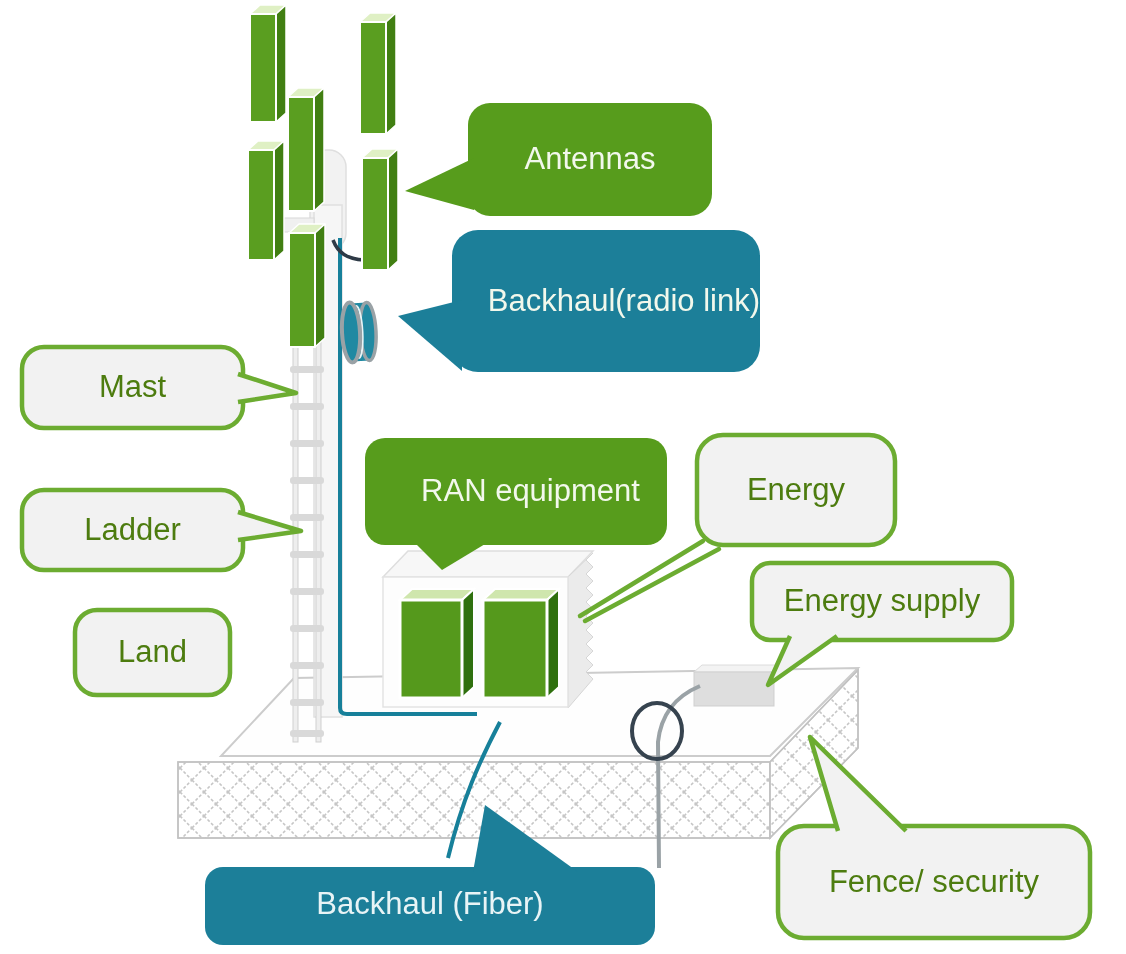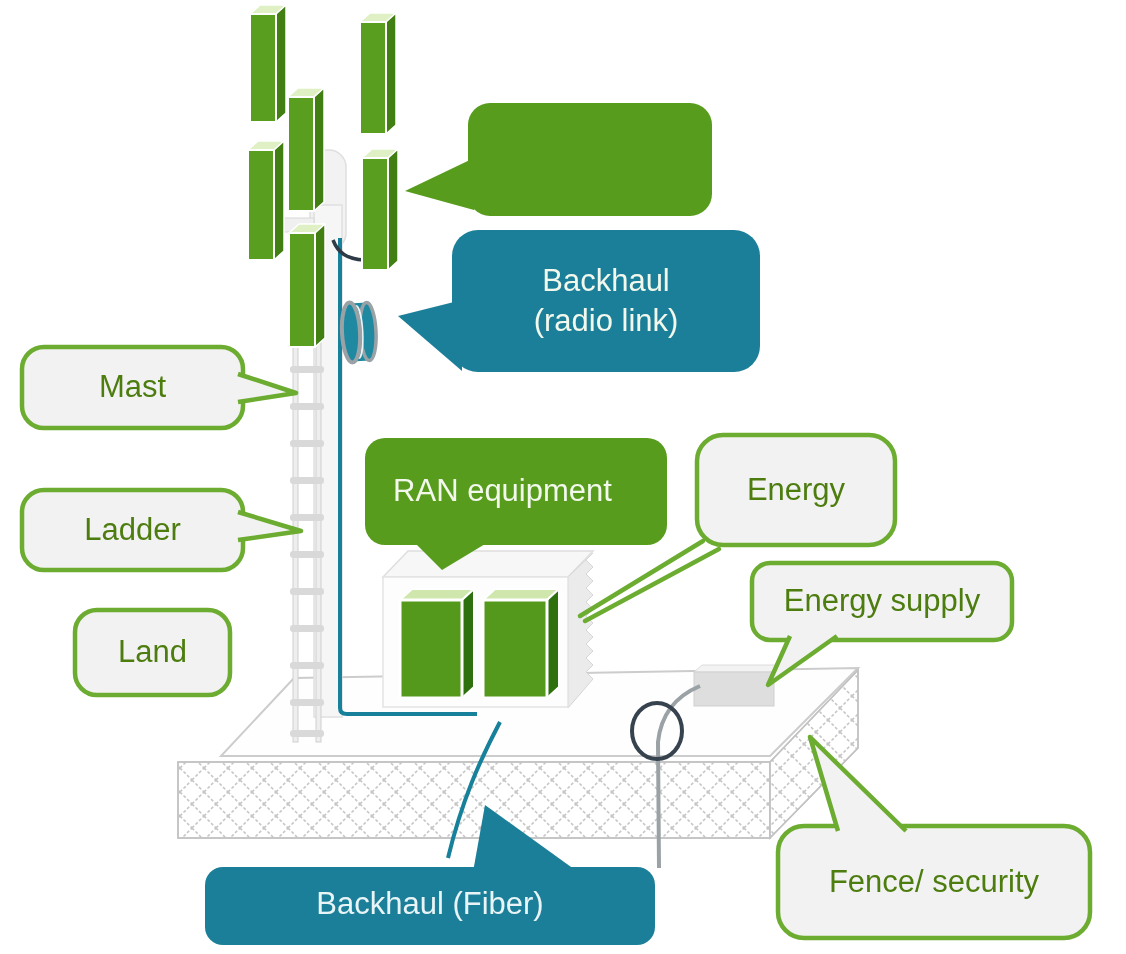--- a/index.html
+++ b/index.html
@@ -16,21 +16,21 @@
     display:flex;align-items:center;justify-content:center;
     text-align:center;
     font-size:31px;
     line-height:1.3;
     pointer-events:none;
     white-space:nowrap;
   }
   .label.dark{color:#4d7c0f;}
   .label.light{color:#f2f8ec;}
   .label.teallight{color:#e8f4f6;}
-  .label.two-line{flex-direction:column;}
+  .label.two-line{flex-direction:row;justify-content:flex-end;}
 </style>
 </head>
 <body>
 
 <div class="canvas">
 
 <svg width="1126" height="954" viewBox="0 0 1126 954">
   <defs>
     <pattern id="hatch" width="24" height="24" patternUnits="userSpaceOnUse">
       <path d="M0,12 L12,0 M12,24 L24,12 M0,12 L12,24 M12,0 L24,12" stroke="#c6c6c6" stroke-width="1.6" fill="none" stroke-dasharray="3 2"></path>
@@ -205,33 +205,34 @@
       <path d="M838,831 L810,737 L906,831" fill="#f2f2f2" stroke="#6cac31" stroke-width="4.5" stroke-linejoin="round"></path>
     </g>
 
     <g>
       <rect x="205" y="867" width="450" height="78" rx="18" fill="#1c7f99"></rect>
       <path d="M473,872 L485,805 L578,872 Z" fill="#1c7f99"></path>
     </g>
   </g>
 </svg>
 
+<div class="label light" style="left:468px;top:103px;width:244px;height:113px;">Antennas</div>
 
 <div class="label light two-line" style="left:452px;top:230px;width:308px;height:142px;">
   <span>Backhaul</span>
   <span>(radio link)</span>
 </div>
 
 <div class="label dark" style="left:22px;top:347px;width:221px;height:81px;">Mast</div>
 
 <div class="label dark" style="left:75px;top:610px;width:155px;height:85px;">Land</div>
 
 <div class="label dark" style="left:22px;top:490px;width:221px;height:80px;">Ladder</div>
 
-<div class="label light" style="left:365px;top:438px;width:275px;height:107px;">RAN equipment</div>
+<div class="label light" style="left:365px;top:438px;width:275px;height:107px;padding-left:28px;">RAN equipment</div>
 
 <div class="label dark" style="left:697px;top:435px;width:198px;height:110px;">Energy</div>
 
 <div class="label dark" style="left:752px;top:563px;width:260px;height:77px;">Energy supply</div>
 
 <div class="label dark" style="left:778px;top:826px;width:312px;height:112px;">Fence/ security</div>
 
 <div class="label teallight" style="left:205px;top:865px;width:450px;height:78px;">Backhaul (Fiber)</div>
 
 </div>

